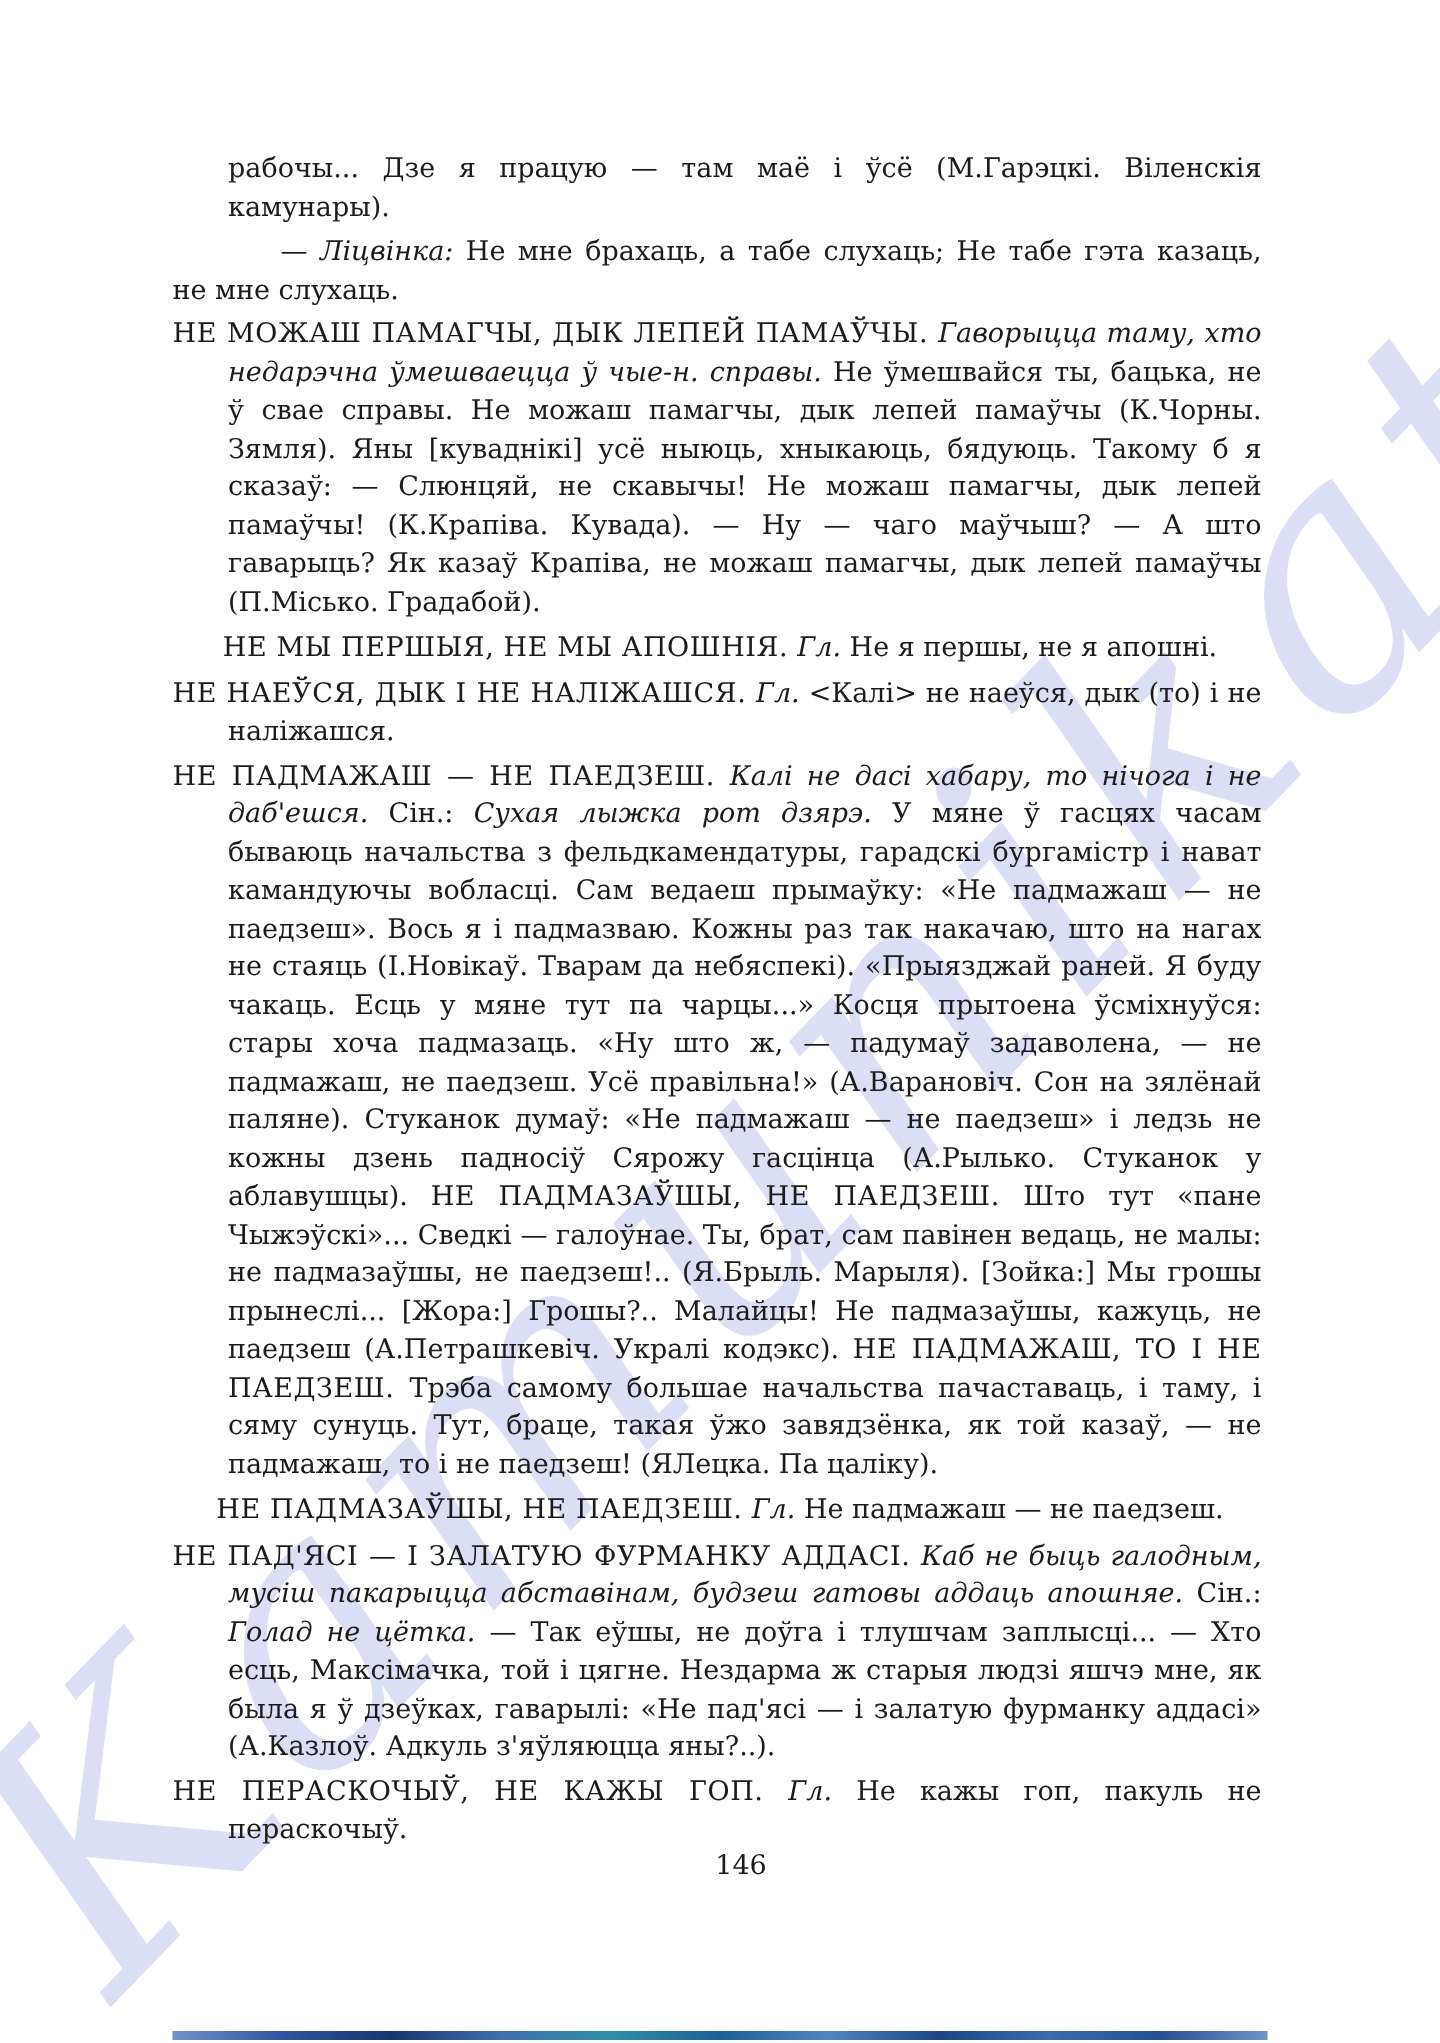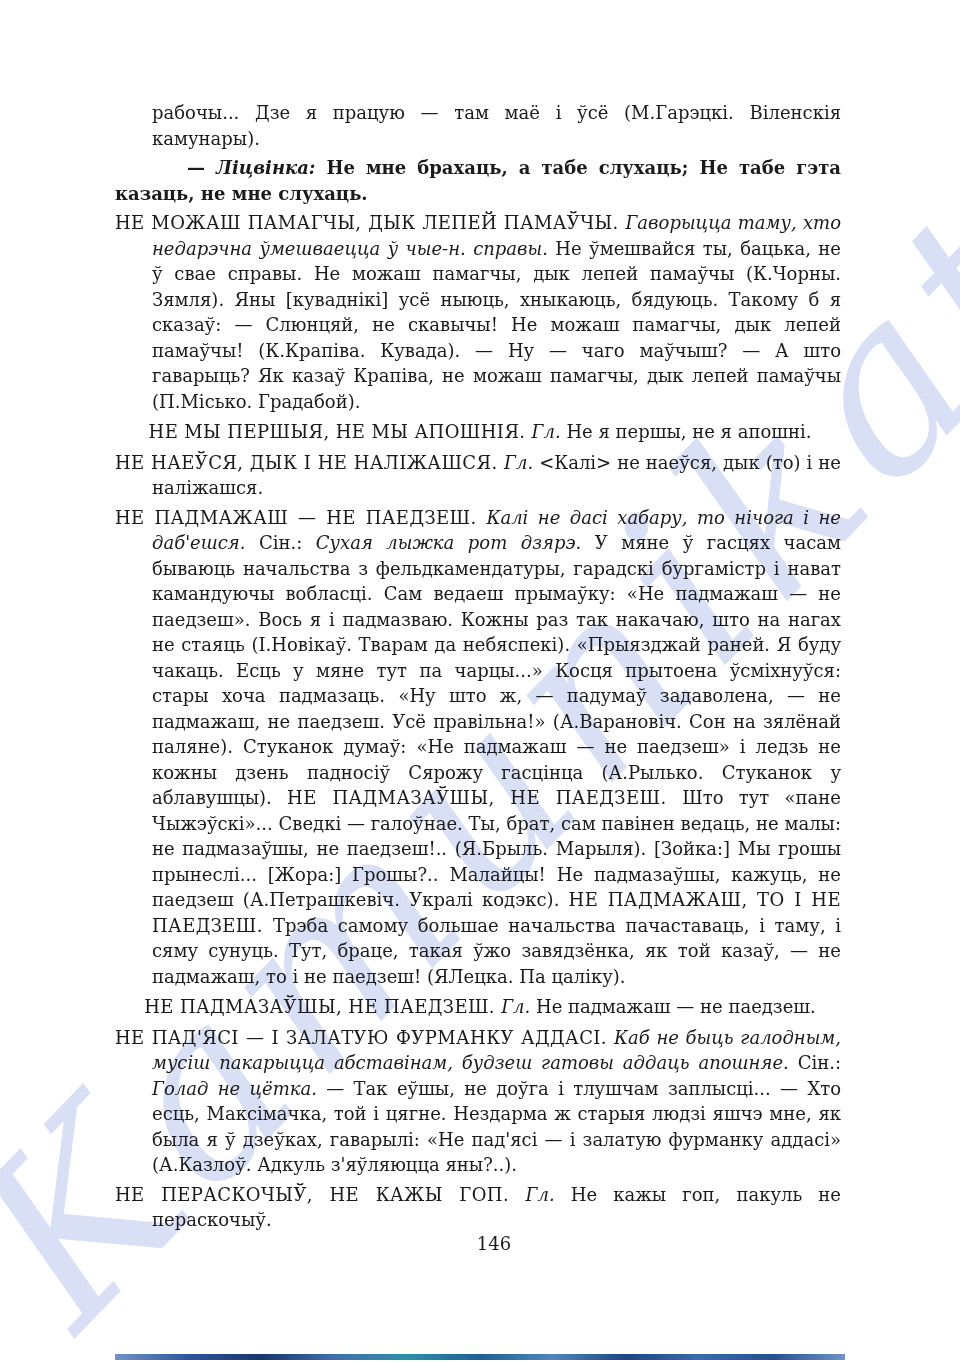--- a/index.html
+++ b/index.html
@@ -37,21 +37,21 @@
     left:115px;top:100px;
     width:730px;
     z-index:2;
     font-size:18px;
     line-height:25.5px;
     text-align:justify;
   }
   .para{margin:0 4px 4px 0;}
   .para.entry{padding-left:37px;text-indent:-37px;}
   .para.cont{margin-left:37px;}
-  .para.quote{text-indent:72px;font-weight:bold;}
+  .para.quote{text-indent:72px;}
   .para.center{text-align:center;text-indent:0;margin:5px 0;}
   .run-i{font-style:italic;}
   .run-h{letter-spacing:0.4px;text-align:center;}
   .pagenum{
     position:absolute;
     left:0;top:1233px;width:928px;
     text-align:center;
     font-size:18px;
     z-index:2;
     padding-left:30px;

